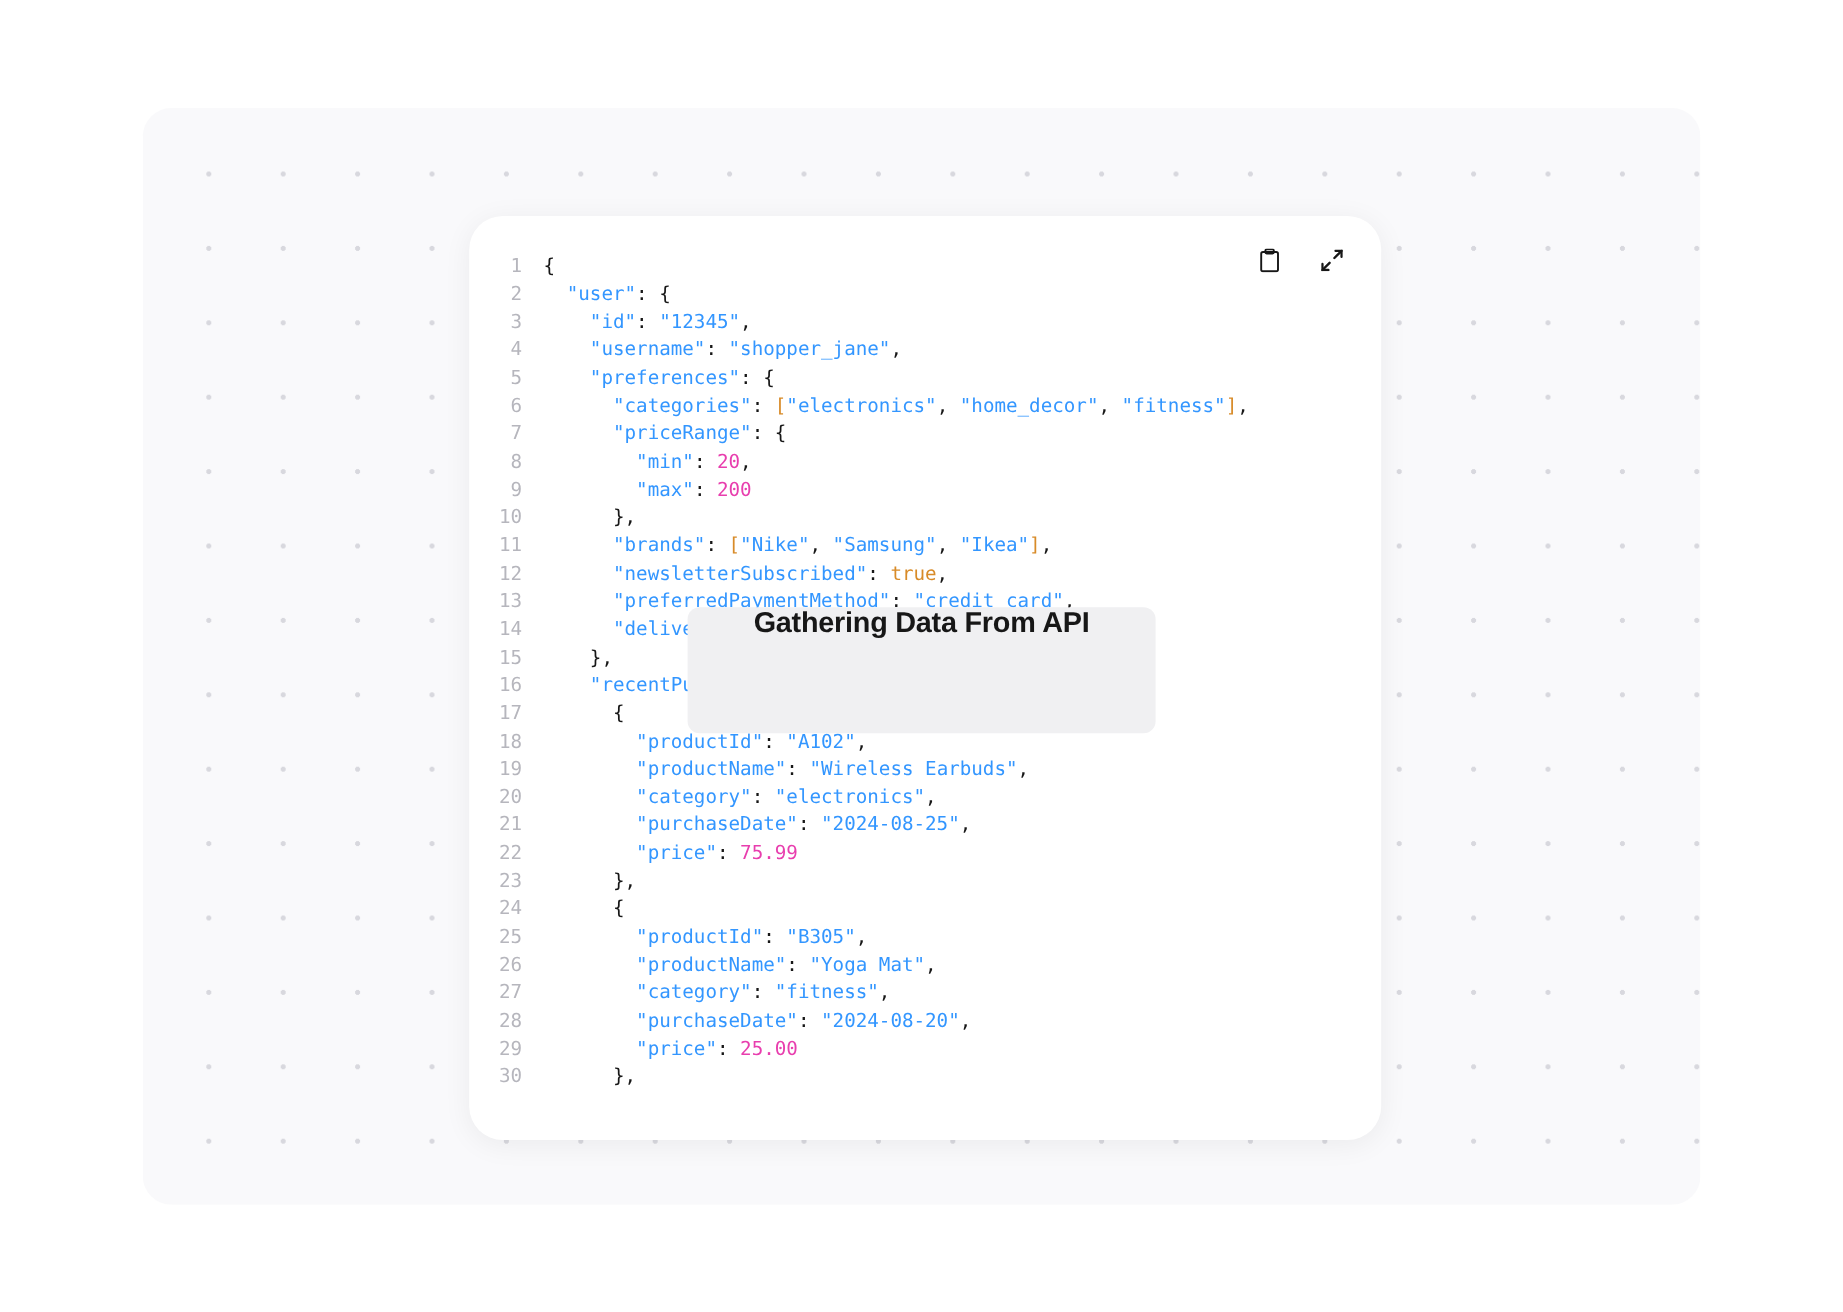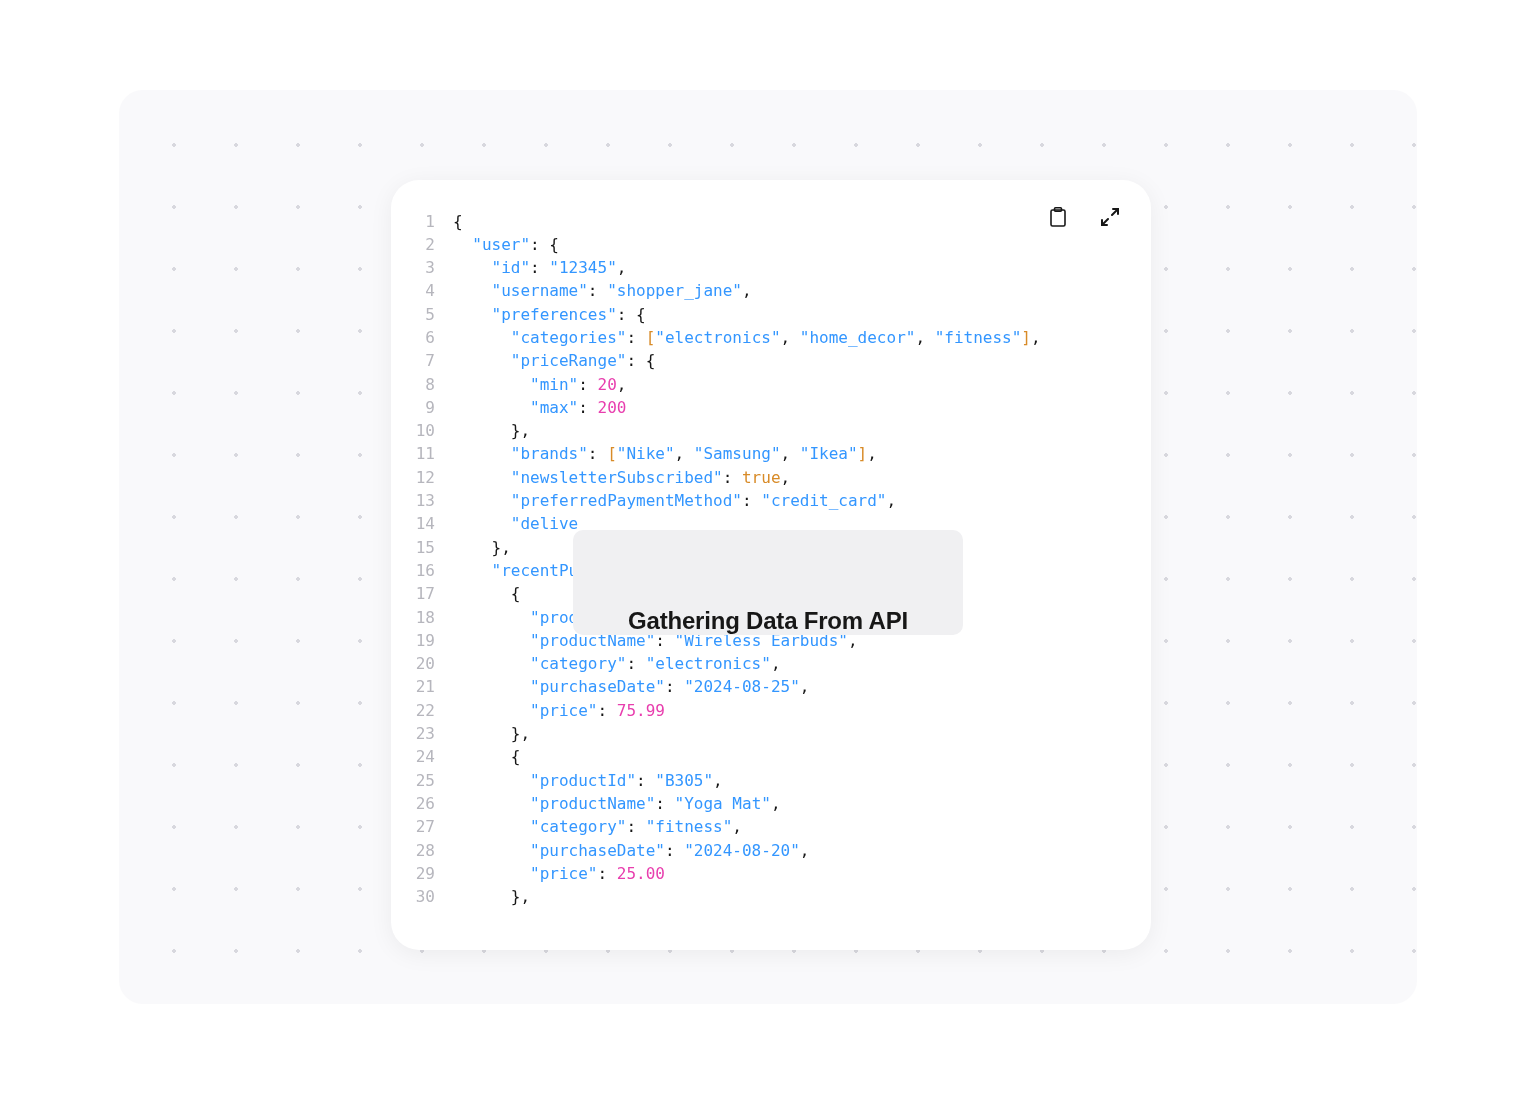--- a/index.html
+++ b/index.html
@@ -74,23 +74,22 @@
   .n  { color: #e83eae; }  
   .overlay {
     position: absolute;
     left: 454px;
     top: 416px;
     width: 390px;
     height: 105px;
     background: #f0f0f2;
     border-radius: 10px;
     display: flex;
-    align-items: flex-end;
+    align-items: flex-start;
     justify-content: center;
-    margin-top: 24px;
   }
   .overlay-text {
     font-size: 24px;
     font-weight: 700;
     color: #171717;
     letter-spacing: -0.2px;
   }
 </style>
 </head>
 <body>

